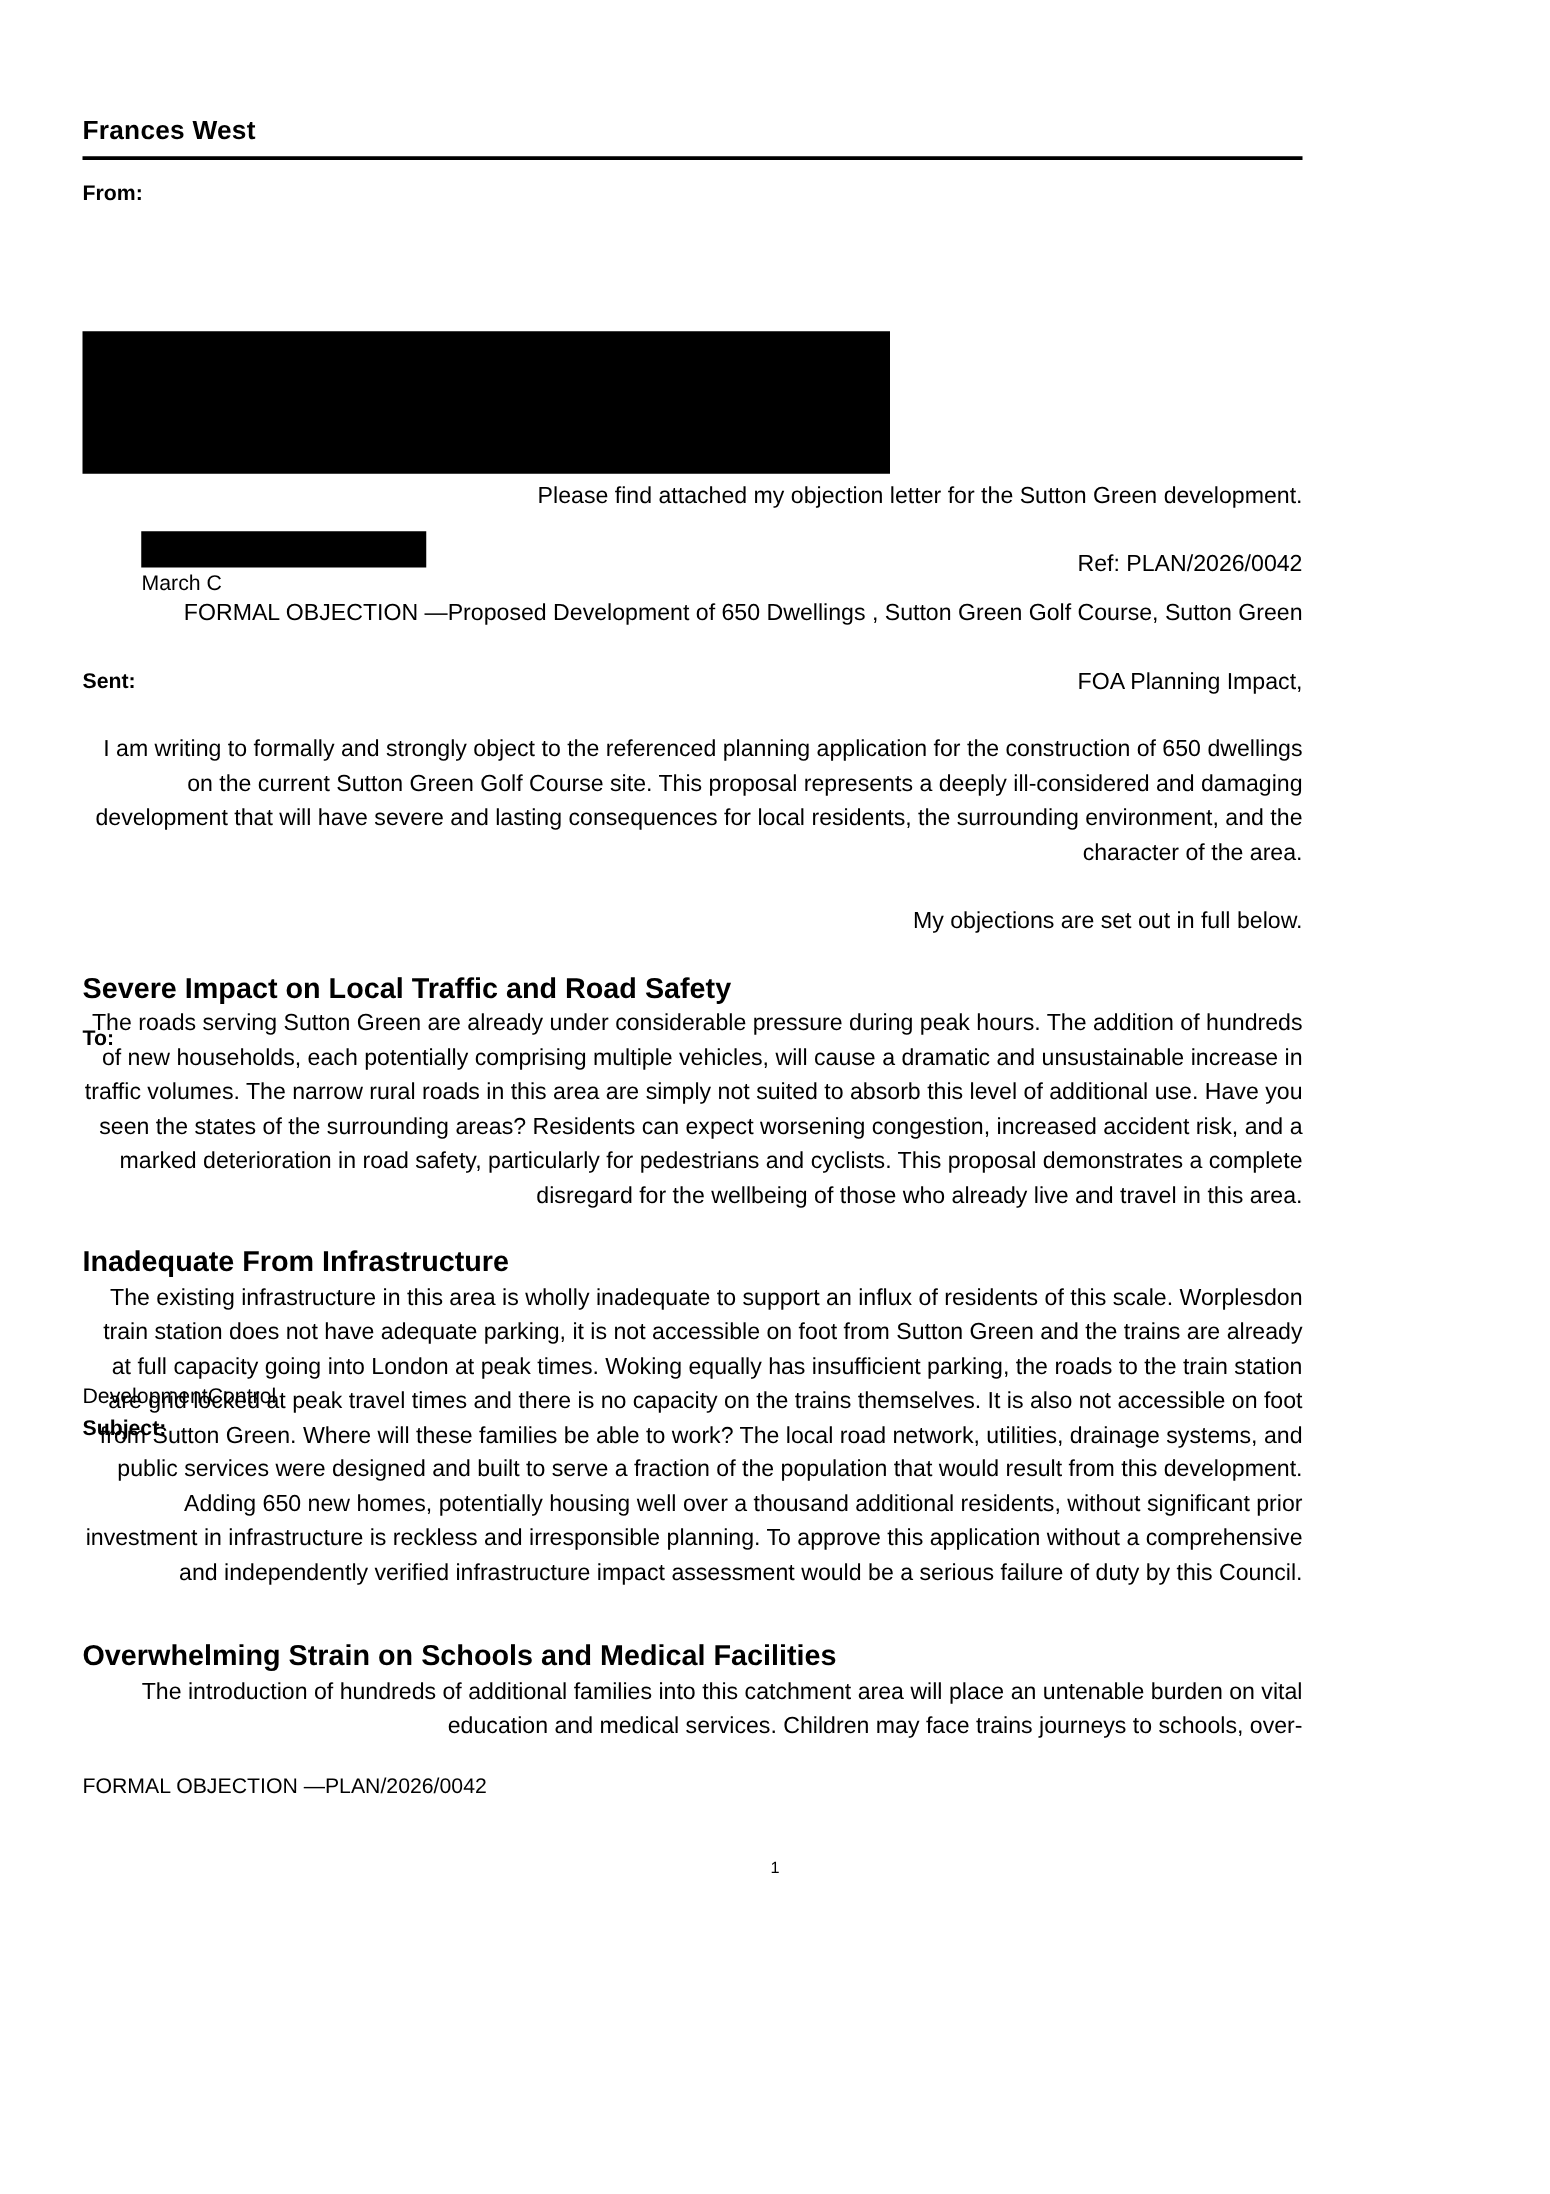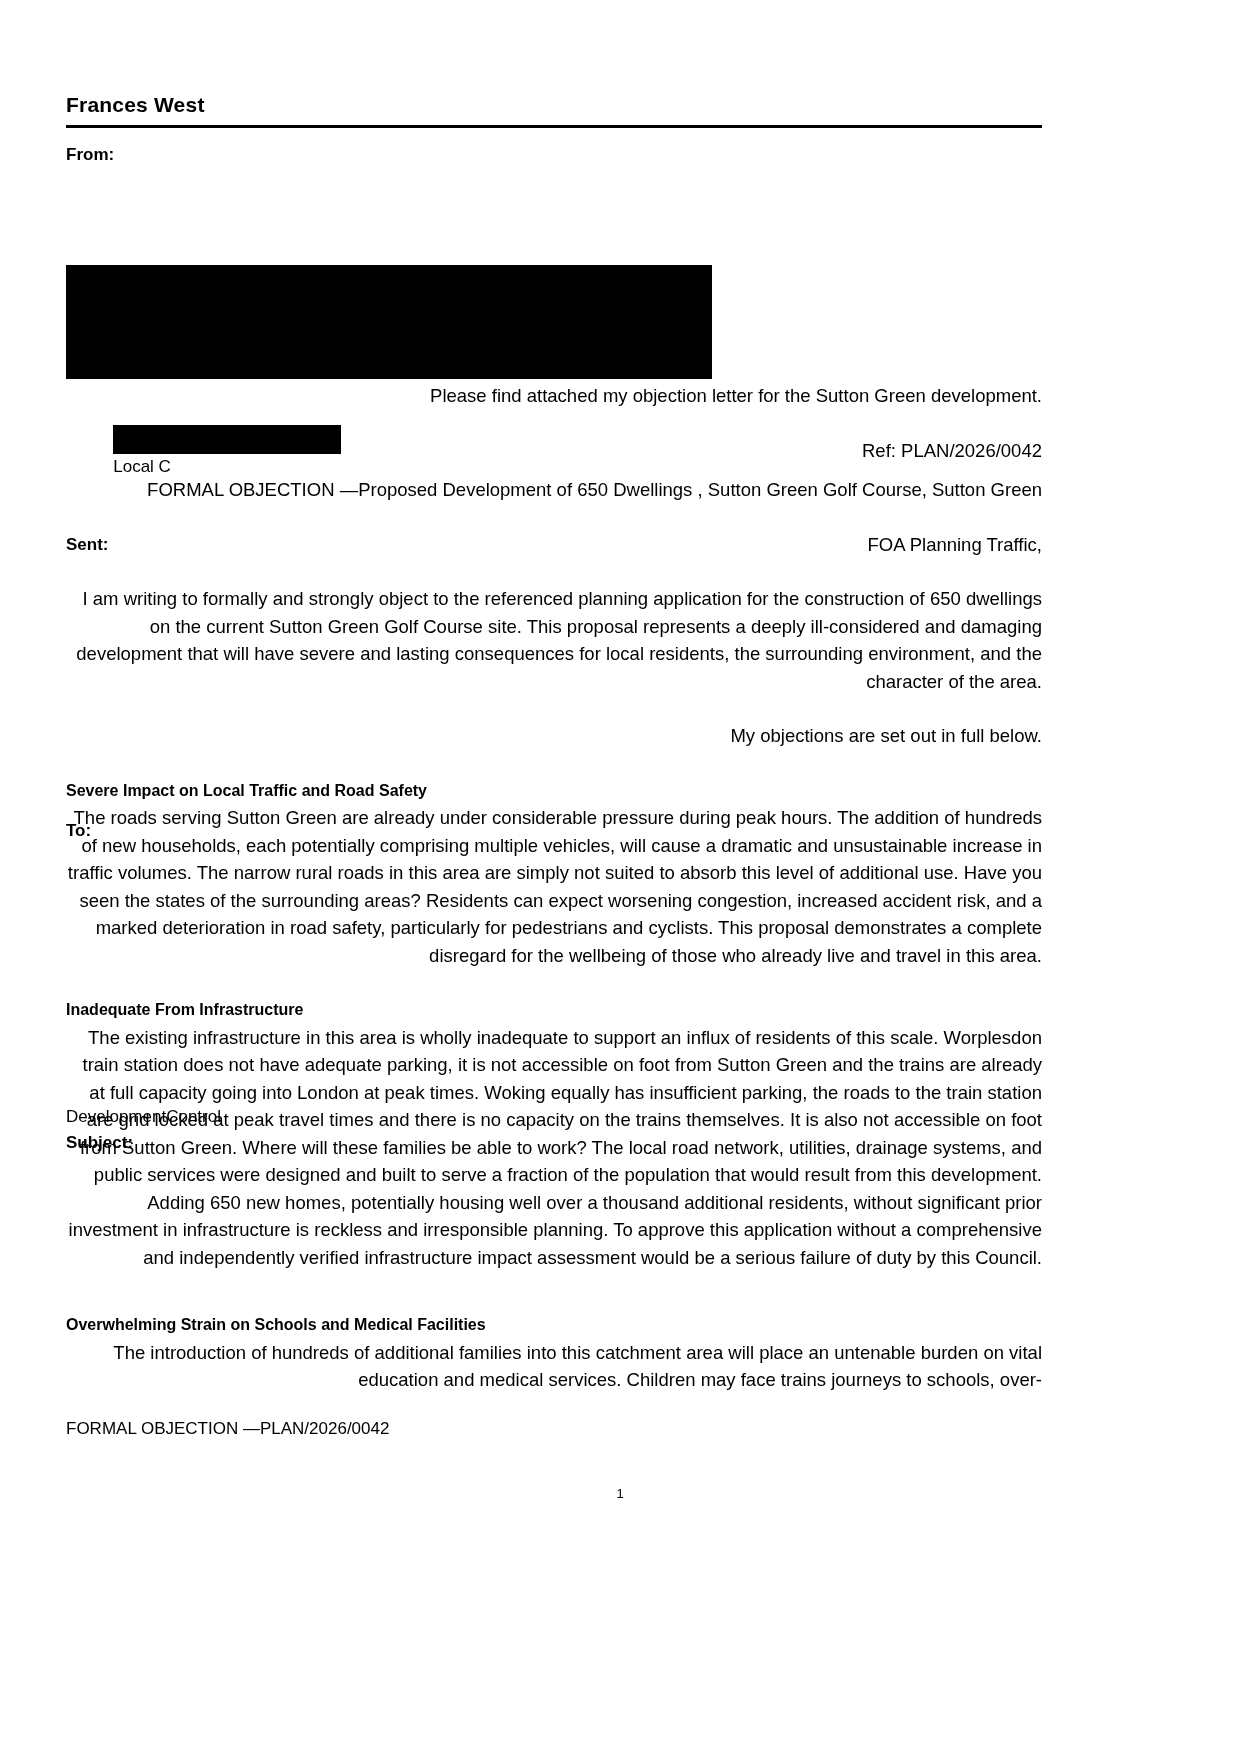--- a/index.html
+++ b/index.html
@@ -109,21 +109,21 @@
     margin: 0 0 0 0;
     text-align: right;
   }
   .para {
     margin-bottom: 27px;
   }
   .tight {
     margin-bottom: 12px;
   }
   h2.section {
-    font-size: 16px;
+    font-size: 23px;
     font-weight: bold;
     margin: 0 0 0 0;
     line-height: 27.5px;
   }
   .spacer-lg { height: 40px; }
 
   .page-number {
     position: absolute;
     left: 0;
     right: 0;
@@ -140,21 +140,21 @@
   <div class="content">
 
     <div class="doc-title">Frances West</div>
     <div class="title-rule"></div>
 
     <div class="mail-header">
 
       <div class="mh-row">
         <div class="mh-label">From:</div>
         <div class="mh-value">
-          <span>Local C</span>
+          <span>March C</span>
           <span class="redact redact-from"></span>
         </div>
       </div>
 
       <div class="mh-row">
         <div class="mh-label">Sent:</div>
       </div>
 
       <div class="mh-row">
         <div class="mh-label">To:</div>
@@ -173,21 +173,21 @@
   <div class="grey-band"></div>
   <div class="redact-big"></div>
 
   <div class="body-block">
 
     <p class="para">Please find attached my objection letter for the Sutton Green development.</p>
 
     <p class="tight">Ref: PLAN/2026/0042</p>
     <p class="para">FORMAL OBJECTION —Proposed Development of 650 Dwellings , Sutton Green Golf Course, Sutton Green</p>
 
-    <p class="para">FOA Planning Traffic,</p>
+    <p class="para">FOA Planning Impact,</p>
 
     <p class="para">I am writing to formally and strongly object to the referenced planning application for the construction of 650 dwellings on the current Sutton Green Golf Course site. This proposal represents a deeply ill-considered and damaging development that will have severe and lasting consequences for local residents, the surrounding environment, and the character of the area.</p>
 
     <p class="para">My objections are set out in full below.</p>
 
     <h2 class="section">Severe Impact on Local Traffic and Road Safety</h2>
     <p class="para">The roads serving Sutton Green are already under considerable pressure during peak hours. The addition of hundreds of new households, each potentially comprising multiple vehicles, will cause a dramatic and unsustainable increase in traffic volumes. The narrow rural roads in this area are simply not suited to absorb this level of additional use. Have you seen the states of the surrounding areas? Residents can expect worsening congestion, increased accident risk, and a marked deterioration in road safety, particularly for pedestrians and cyclists. This proposal demonstrates a complete disregard for the wellbeing of those who already live and travel in this area.</p>
 
     <h2 class="section">Inadequate From Infrastructure</h2>
     <p>The existing infrastructure in this area is wholly inadequate to support an influx of residents of this scale. Worplesdon train station does not have adequate parking, it is not accessible on foot from Sutton Green and the trains are already at full capacity going into London at peak times. Woking equally has insufficient parking, the roads to the train station are grid locked at peak travel times and there is no capacity on the trains themselves. It is also not accessible on foot from Sutton Green. Where will these families be able to work? The local road network, utilities, drainage systems, and public services were designed and built to serve a fraction of the population that would result from this development. Adding 650 new homes, potentially housing well over a thousand additional residents, without significant prior investment in infrastructure is reckless and irresponsible planning. To approve this application without a comprehensive and independently verified infrastructure impact assessment would be a serious failure of duty by this Council.</p>

